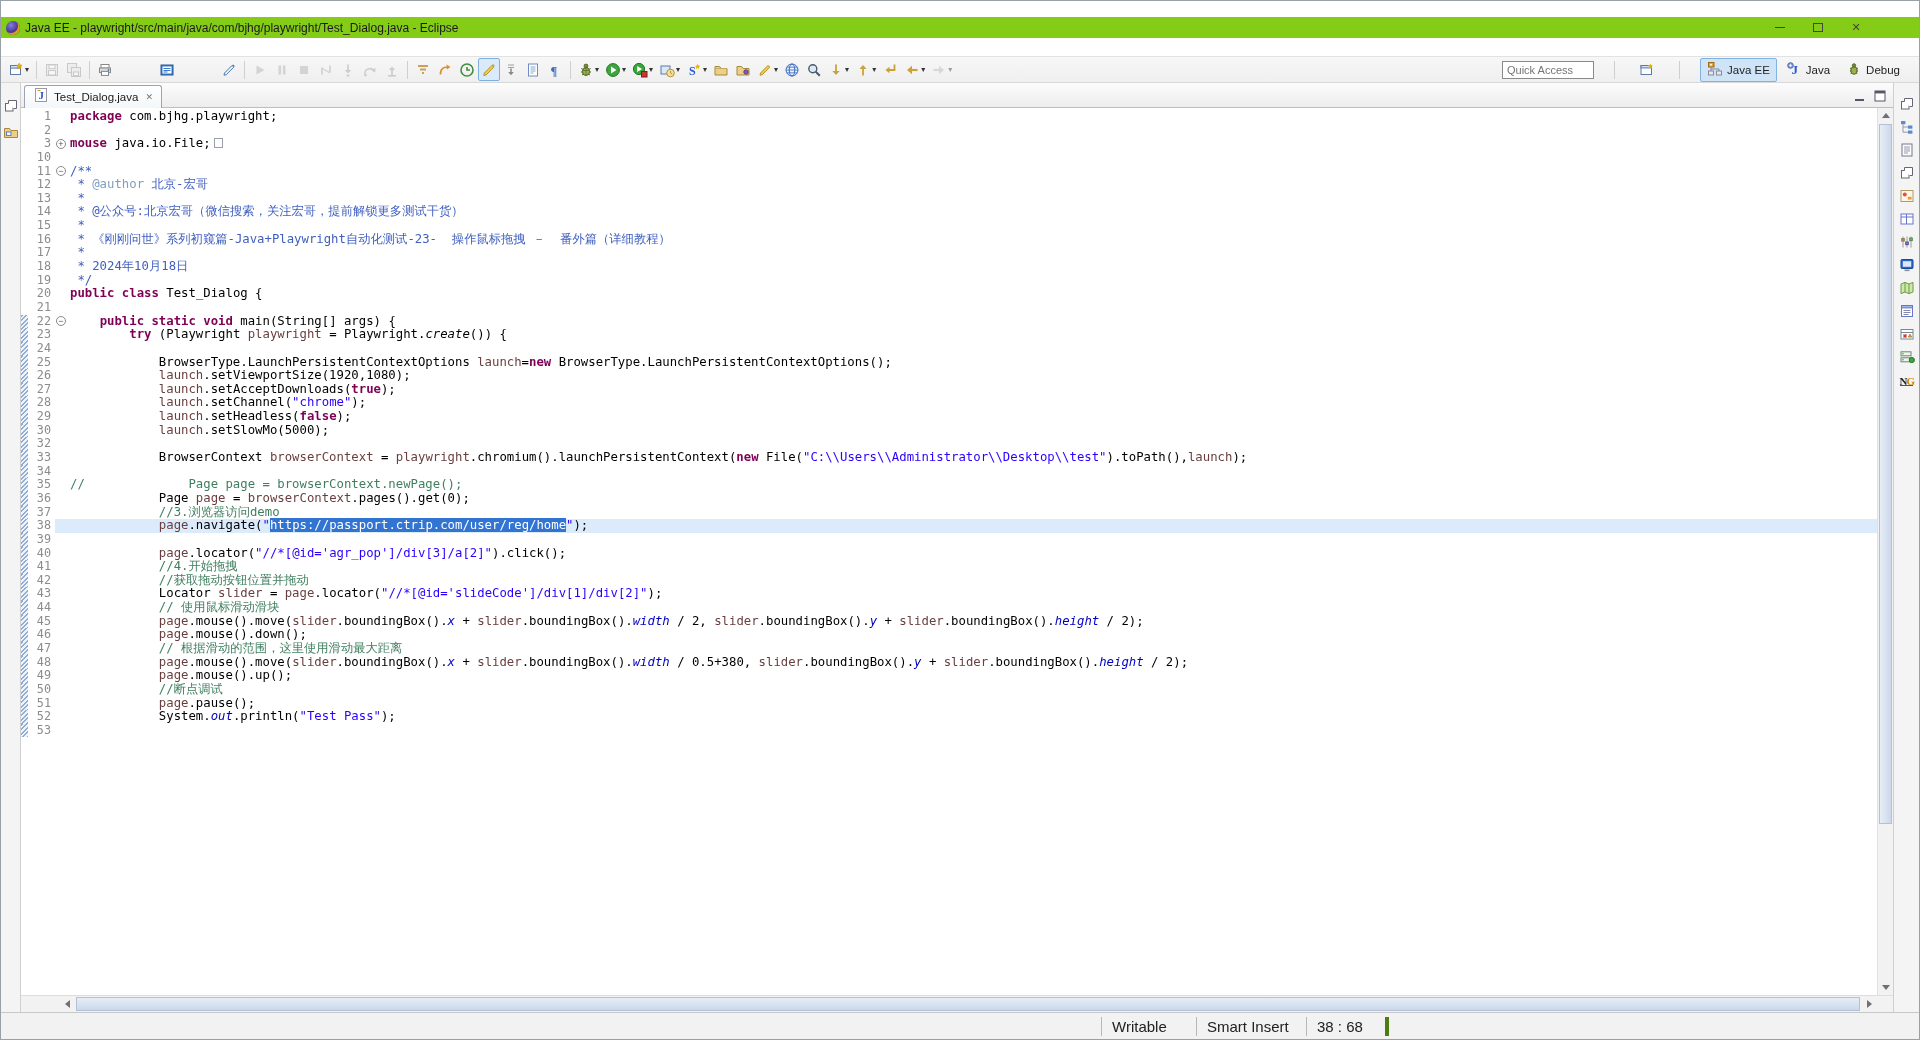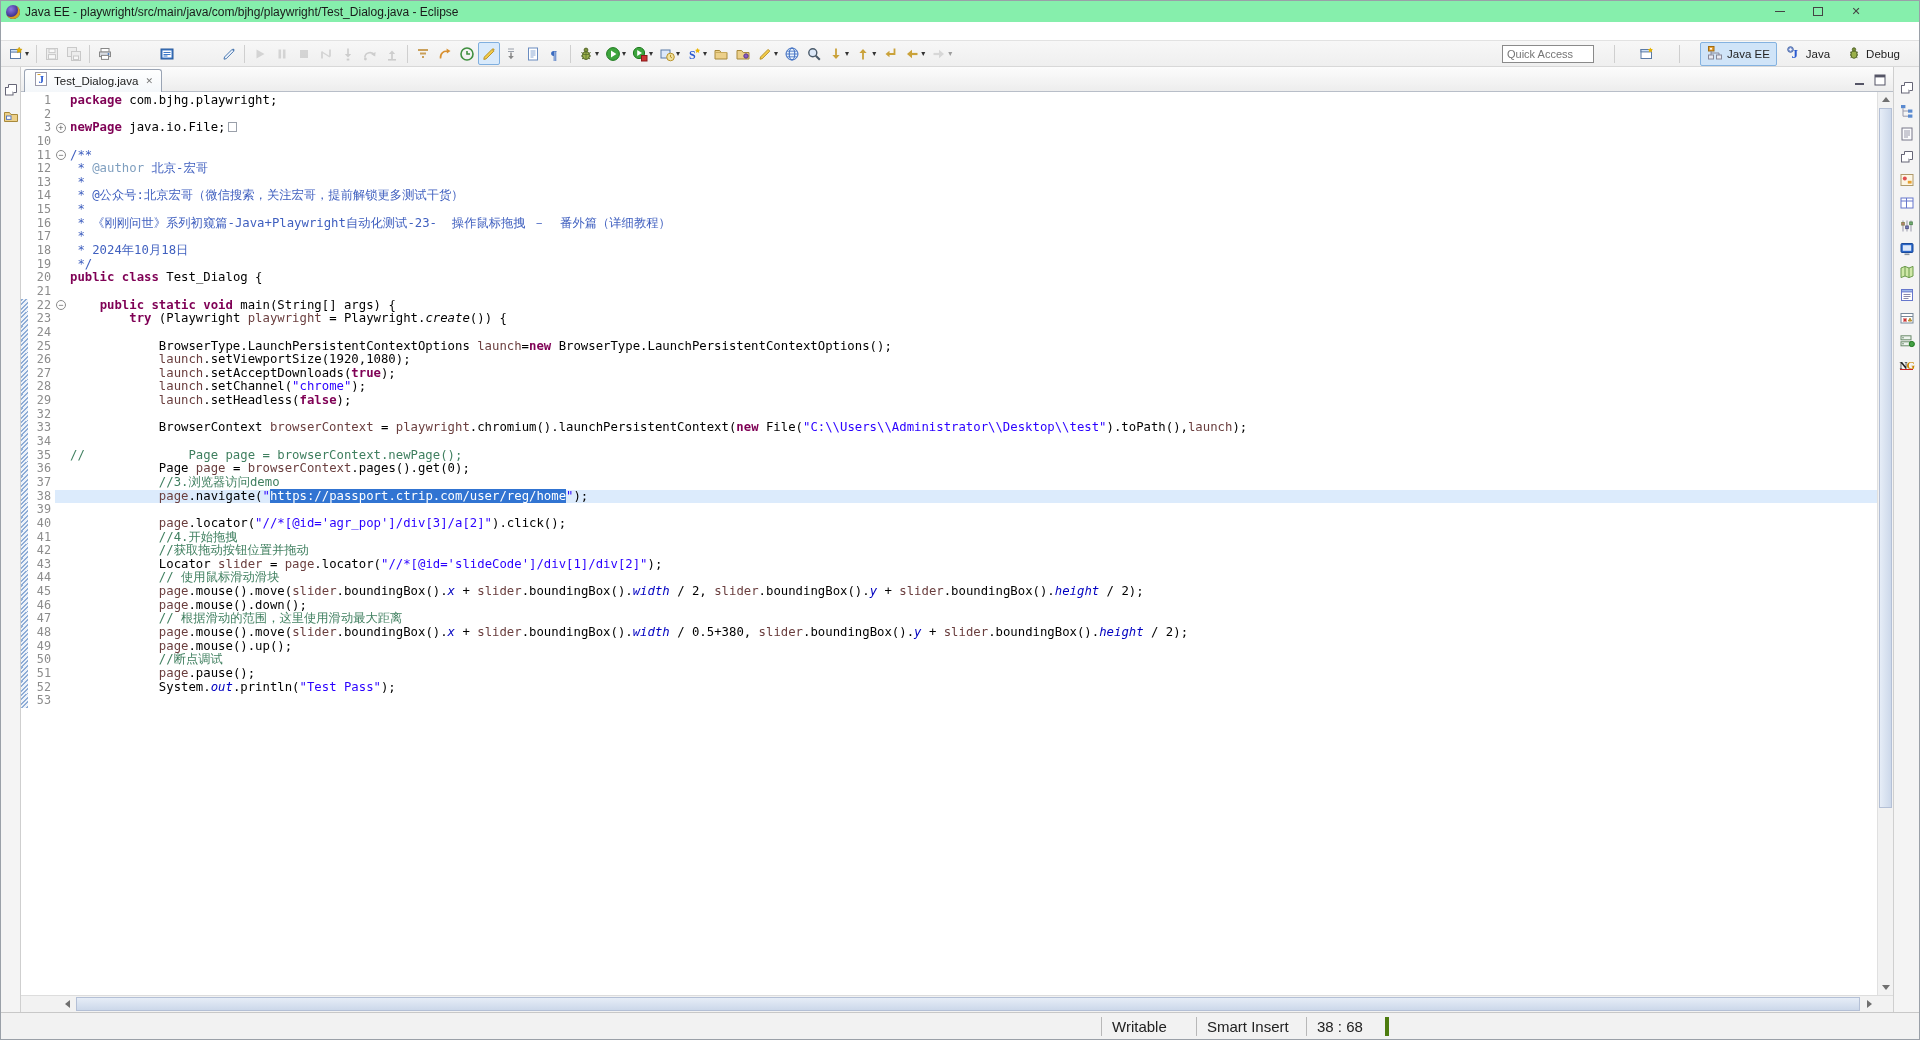--- a/index.html
+++ b/index.html
@@ -1,21 +1,21 @@
 <!DOCTYPE html>
 <html><head>
 <meta charset="utf-8">
 <style>
   * { box-sizing: border-box; margin: 0; padding: 0; }
   html,body { width:1920px; height:1040px; overflow:hidden; }
   body { font-family:"Liberation Sans", sans-serif; background:#fff; color:#111; }
   .window { width:1920px; height:1040px; display:flex; flex-direction:column; background:#fff; border:1px solid #9aa0a8; }
 
   
-  .titlebar { height:21px; display:flex; align-items:center; padding-left:5px; background:#86efac; flex:0 0 auto; }
+  .titlebar { height:21px; display:flex; align-items:center; padding-left:5px; background:#84cc16; flex:0 0 auto;margin-top:16px; }
   .app-icon { width:14px; height:14px; border-radius:50%;
     background: radial-gradient(circle at 35% 30%, #8a7ae0, #3a2a8a 60%, #1a1040);
     box-shadow: inset -2px -2px 0 #d8a020; margin-right:5px; flex:0 0 auto; }
   .title-text { font-size:12px; color:#1a1a1a; white-space:nowrap; }
   .win-controls { margin-left:auto; display:flex; margin-right:44px; }
   .win-btn { width:38px; height:19px; display:flex; align-items:center; justify-content:center; color:#444; font-size:11px; }
   .win-btn .mini { width:10px; height:1.5px; background:#444; display:inline-block; }
   .win-btn .maxi { width:10px; height:9px; border:1.5px solid #444; display:inline-block; }
 
   
@@ -528,41 +528,42 @@
                 <rect x="3" y="3" width="10" height="2.4" fill="#556"></rect>
               </svg>
             </span>
         </div>
       </div>
 
       <div class="editor-body">
         <div class="code-scroll" id="codeArea">
             <div class="line"><span class="col-hatch"></span><span class="col-num">1</span><span class="col-fold"></span><span class="col-code"><span class="tk-kw">package</span><span class="tk-pl"> com.bjhg.playwright;</span></span></div>
             <div class="line"><span class="col-hatch"></span><span class="col-num">2</span><span class="col-fold"></span><span class="col-code"></span></div>
-            <div class="line"><span class="col-hatch"></span><span class="col-num">3</span><span class="col-fold"><span class="fold-dot">+</span></span><span class="col-code"><span class="tk-kw">newPage</span><span class="tk-pl"> java.io.File;</span><span class="fold-box"></span></span></div>
+            <div class="line"><span class="col-hatch"></span><span class="col-num">3</span><span class="col-fold"><span class="fold-dot">+</span></span><span class="col-code"><span class="tk-kw">mouse</span><span class="tk-pl"> java.io.File;</span><span class="fold-box"></span></span></div>
             <div class="line"><span class="col-hatch"></span><span class="col-num">10</span><span class="col-fold"></span><span class="col-code"></span></div>
             <div class="line"><span class="col-hatch"></span><span class="col-num">11</span><span class="col-fold"><span class="fold-dot">−</span></span><span class="col-code"><span class="tk-doc">/**</span></span></div>
             <div class="line"><span class="col-hatch"></span><span class="col-num">12</span><span class="col-fold"></span><span class="col-code"><span class="tk-doc"> * </span><span class="tk-dtag">@author</span><span class="tk-doc"> 北京-宏哥</span></span></div>
             <div class="line"><span class="col-hatch"></span><span class="col-num">13</span><span class="col-fold"></span><span class="col-code"><span class="tk-doc"> * </span></span></div>
             <div class="line"><span class="col-hatch"></span><span class="col-num">14</span><span class="col-fold"></span><span class="col-code"><span class="tk-doc"> * @公众号:北京宏哥（微信搜索，关注宏哥，提前解锁更多测试干货）</span></span></div>
             <div class="line"><span class="col-hatch"></span><span class="col-num">15</span><span class="col-fold"></span><span class="col-code"><span class="tk-doc"> * </span></span></div>
             <div class="line"><span class="col-hatch"></span><span class="col-num">16</span><span class="col-fold"></span><span class="col-code"><span class="tk-doc"> * 《刚刚问世》系列初窥篇-Java+Playwright自动化测试-23-  操作鼠标拖拽 －  番外篇（详细教程）</span></span></div>
             <div class="line"><span class="col-hatch"></span><span class="col-num">17</span><span class="col-fold"></span><span class="col-code"><span class="tk-doc"> * </span></span></div>
             <div class="line"><span class="col-hatch"></span><span class="col-num">18</span><span class="col-fold"></span><span class="col-code"><span class="tk-doc"> * 2024年10月18日</span></span></div>
             <div class="line"><span class="col-hatch"></span><span class="col-num">19</span><span class="col-fold"></span><span class="col-code"><span class="tk-doc"> */</span></span></div>
             <div class="line"><span class="col-hatch"></span><span class="col-num">20</span><span class="col-fold"></span><span class="col-code"><span class="tk-kw">public</span><span class="tk-pl"> </span><span class="tk-kw">class</span><span class="tk-pl"> Test_Dialog {</span></span></div>
             <div class="line"><span class="col-hatch"></span><span class="col-num">21</span><span class="col-fold"></span><span class="col-code"></span></div>
             <div class="line chg"><span class="col-hatch"></span><span class="col-num">22</span><span class="col-fold"><span class="fold-dot">−</span></span><span class="col-code"><span class="tk-pl">    </span><span class="tk-kw">public</span><span class="tk-pl"> </span><span class="tk-kw">static</span><span class="tk-pl"> </span><span class="tk-kw">void</span><span class="tk-pl"> main(String[] args) {</span></span></div>
             <div class="line chg"><span class="col-hatch"></span><span class="col-num">23</span><span class="col-fold"></span><span class="col-code"><span class="tk-pl">        </span><span class="tk-kw">try</span><span class="tk-pl"> (Playwright </span><span class="tk-var">playwright</span><span class="tk-pl"> = Playwright.</span><span class="tk-mth">create</span><span class="tk-pl">()) {</span></span></div>
             <div class="line chg"><span class="col-hatch"></span><span class="col-num">24</span><span class="col-fold"></span><span class="col-code"></span></div>
             <div class="line chg"><span class="col-hatch"></span><span class="col-num">25</span><span class="col-fold"></span><span class="col-code"><span class="tk-pl">            BrowserType.LaunchPersistentContextOptions </span><span class="tk-var">launch</span><span class="tk-pl">=</span><span class="tk-kw">new</span><span class="tk-pl"> BrowserType.LaunchPersistentContextOptions();</span></span></div>
             <div class="line chg"><span class="col-hatch"></span><span class="col-num">26</span><span class="col-fold"></span><span class="col-code"><span class="tk-pl">            </span><span class="tk-var">launch</span><span class="tk-pl">.setViewportSize(1920,1080);</span></span></div>
             <div class="line chg"><span class="col-hatch"></span><span class="col-num">27</span><span class="col-fold"></span><span class="col-code"><span class="tk-pl">            </span><span class="tk-var">launch</span><span class="tk-pl">.setAcceptDownloads(</span><span class="tk-kw">true</span><span class="tk-pl">);</span></span></div>
             <div class="line chg"><span class="col-hatch"></span><span class="col-num">28</span><span class="col-fold"></span><span class="col-code"><span class="tk-pl">            </span><span class="tk-var">launch</span><span class="tk-pl">.setChannel(</span><span class="tk-str">"chrome"</span><span class="tk-pl">);</span></span></div>
             <div class="line chg"><span class="col-hatch"></span><span class="col-num">29</span><span class="col-fold"></span><span class="col-code"><span class="tk-pl">            </span><span class="tk-var">launch</span><span class="tk-pl">.setHeadless(</span><span class="tk-kw">false</span><span class="tk-pl">);</span></span></div>
+            <div class="line chg"><span class="col-hatch"></span><span class="col-num">30</span><span class="col-fold"></span><span class="col-code"><span class="tk-pl">            </span><span class="tk-var">launch</span><span class="tk-pl">.setSlowMo(5000);</span></span></div>
             <div class="line chg"><span class="col-hatch"></span><span class="col-num">32</span><span class="col-fold"></span><span class="col-code"></span></div>
             <div class="line chg"><span class="col-hatch"></span><span class="col-num">33</span><span class="col-fold"></span><span class="col-code"><span class="tk-pl">            BrowserContext </span><span class="tk-var">browserContext</span><span class="tk-pl"> = </span><span class="tk-var">playwright</span><span class="tk-pl">.chromium().launchPersistentContext(</span><span class="tk-kw">new</span><span class="tk-pl"> File(</span><span class="tk-str">"C:\\Users\\Administrator\\Desktop\\test"</span><span class="tk-pl">).toPath(),</span><span class="tk-var">launch</span><span class="tk-pl">);</span></span></div>
             <div class="line chg"><span class="col-hatch"></span><span class="col-num">34</span><span class="col-fold"></span><span class="col-code"></span></div>
             <div class="line chg"><span class="col-hatch"></span><span class="col-num">35</span><span class="col-fold"></span><span class="col-code"><span class="tk-com">//              Page page = browserContext.newPage();</span></span></div>
             <div class="line chg"><span class="col-hatch"></span><span class="col-num">36</span><span class="col-fold"></span><span class="col-code"><span class="tk-pl">            Page </span><span class="tk-var">page</span><span class="tk-pl"> = </span><span class="tk-var">browserContext</span><span class="tk-pl">.pages().get(0);</span></span></div>
             <div class="line chg"><span class="col-hatch"></span><span class="col-num">37</span><span class="col-fold"></span><span class="col-code"><span class="tk-pl">            </span><span class="tk-com">//3.浏览器访问demo</span></span></div>
             <div class="line chg cur"><span class="col-hatch"></span><span class="col-num">38</span><span class="col-fold"></span><span class="col-code"><span class="tk-pl">            </span><span class="tk-var">page</span><span class="tk-pl">.navigate(</span><span class="tk-str">"</span><span class="tk-sel">https://passport.ctrip.com/user/reg/home</span><span class="tk-str">"</span><span class="tk-pl">);</span></span></div>
             <div class="line chg"><span class="col-hatch"></span><span class="col-num">39</span><span class="col-fold"></span><span class="col-code"></span></div>
             <div class="line chg"><span class="col-hatch"></span><span class="col-num">40</span><span class="col-fold"></span><span class="col-code"><span class="tk-pl">            </span><span class="tk-var">page</span><span class="tk-pl">.locator(</span><span class="tk-str">"//*[@id='agr_pop']/div[3]/a[2]"</span><span class="tk-pl">).click();</span></span></div>
             <div class="line chg"><span class="col-hatch"></span><span class="col-num">41</span><span class="col-fold"></span><span class="col-code"><span class="tk-pl">            </span><span class="tk-com">//4.开始拖拽</span></span></div>

